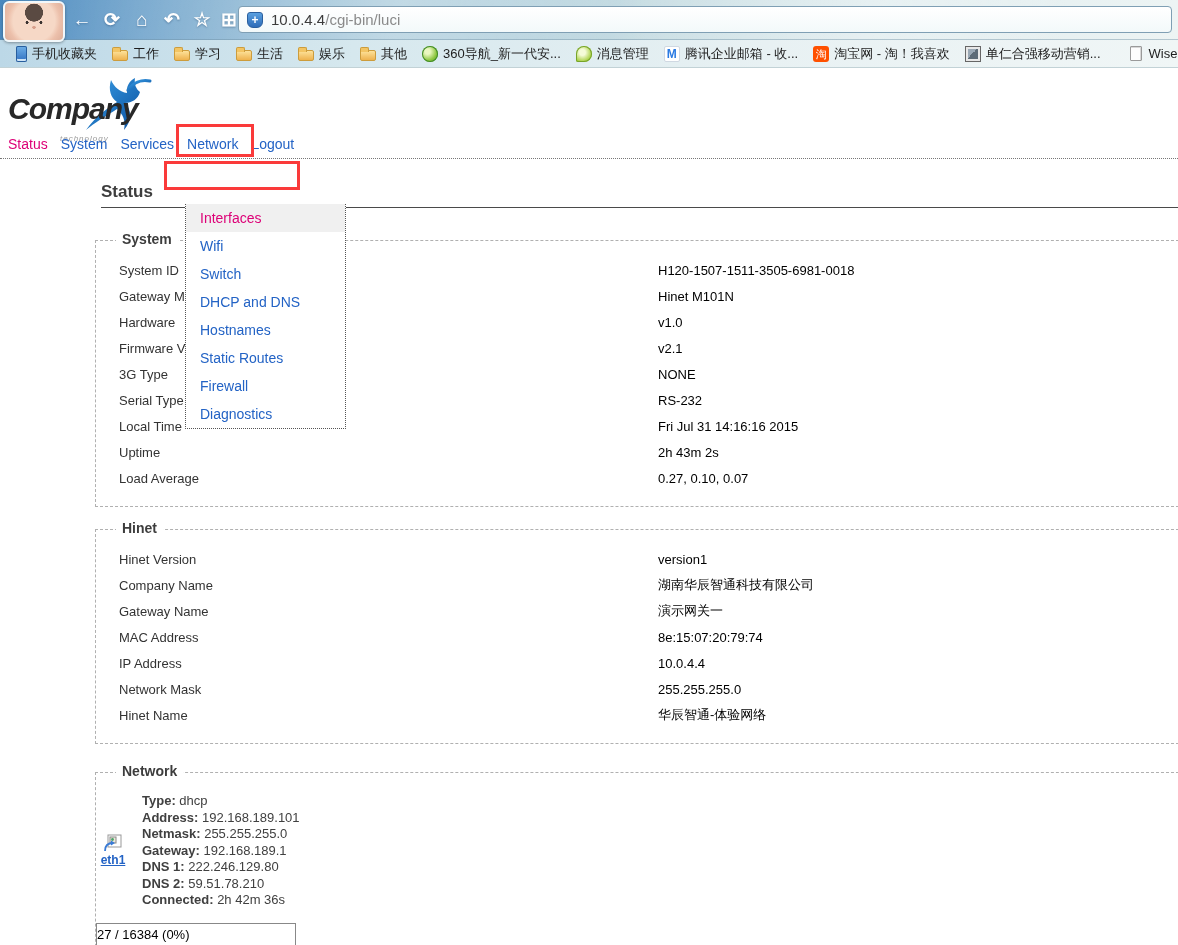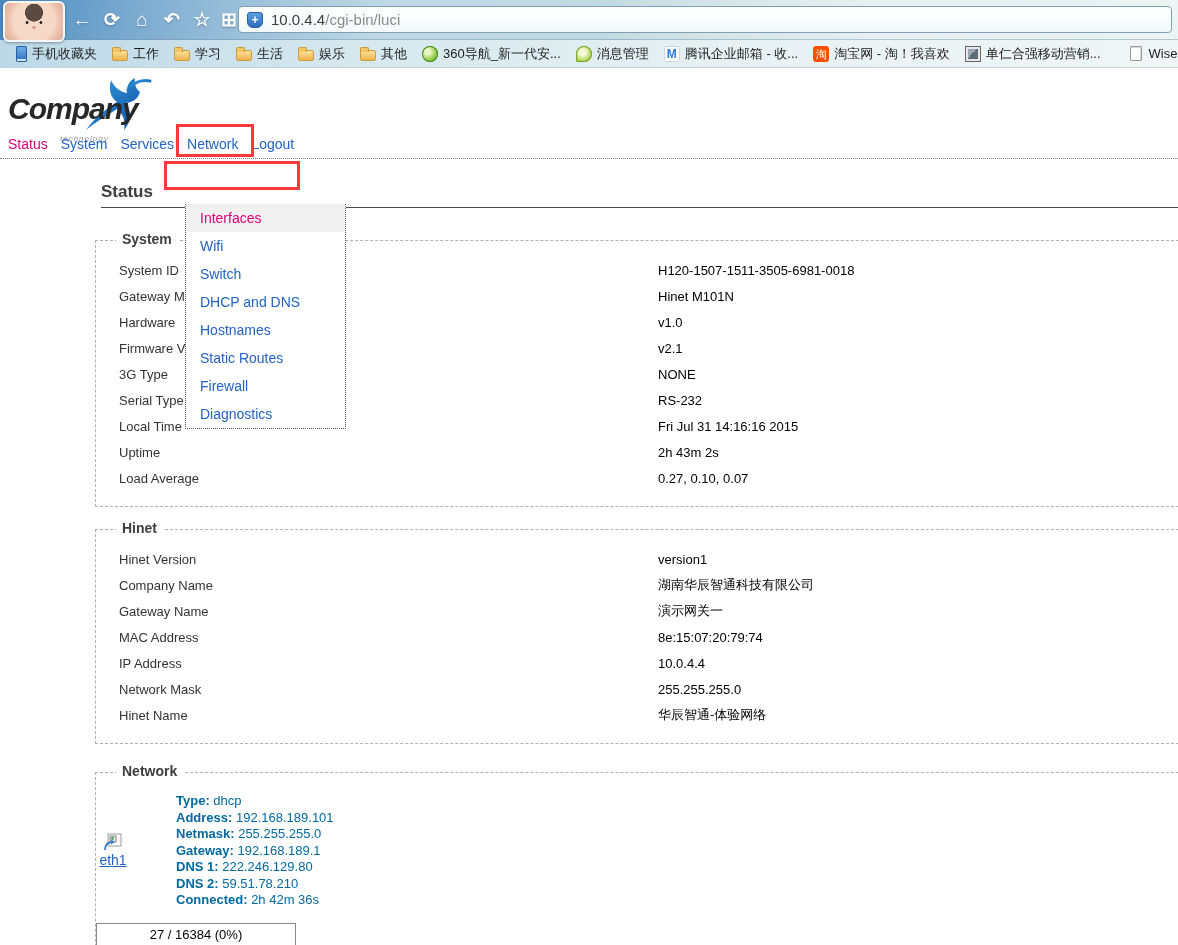--- a/index.html
+++ b/index.html
@@ -113,28 +113,28 @@
     font-weight:bold; font-size:14px; color:#3d3d3d;
   }
   .row { display:flex; min-height:26px; align-items:center; font-size:13px; }
   .row .lbl { width:562px; flex:none; padding-left:23px; color:#333; }
   .row .val { color:#000;text-align:right; }
 
   .wan-row { display:flex; align-items:flex-start; font-size:13px; padding-top:4px; }
   .wan-row .lbl { width:562px; flex:none; padding-left:23px; color:#333; padding-top:4px; }
   .wan-value { display:flex; align-items:center; gap:12px; }
   .iface { display:flex; flex-direction:column; align-items:center; width:34px; flex:none; }
-  .iface a { color:#2363c5; font-size:14px; }
-  .details div { line-height:16.5px; color:#0369a1;margin-left:34px; }
+  .iface a { color:#2363c5; font-size:12px;font-weight:bold; }
+  .details div { line-height:16.5px; color:#404040; }
   .details b { font-weight:bold; }
   .conn-row { display:flex; align-items:center; margin-top:14px; font-size:13px; }
   .conn-row .lbl { width:562px; flex:none; padding-left:23px; color:#333; }
   .meter {
     width:200px; height:23px; border:1px solid #888; background:#fff;
-    text-align:center; line-height:22px; font-size:13px; color:#000;
+    text-align:left; line-height:22px; font-size:13px; color:#000;
   }
 </style>
 </head>
 <body>
 
 <div class="topbar">
   <div class="avatar"></div>
   <div class="navbtn" style="left:68px">←</div>
   <div class="navbtn" style="left:98px">⟳</div>
   <div class="navbtn" style="left:128px">⌂</div>

